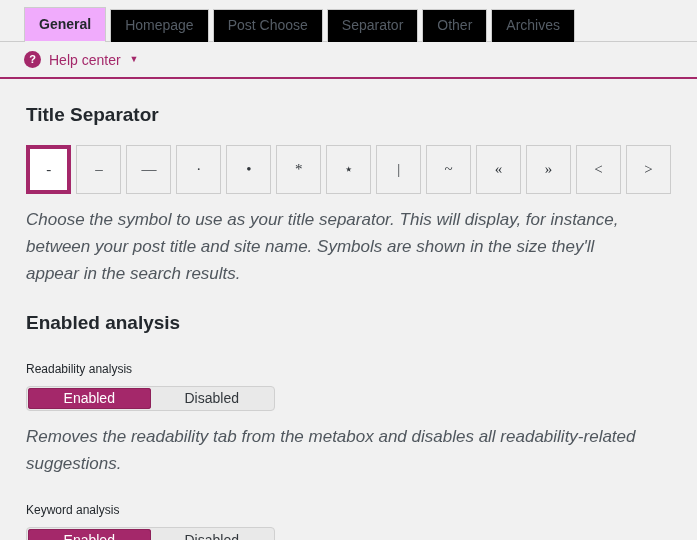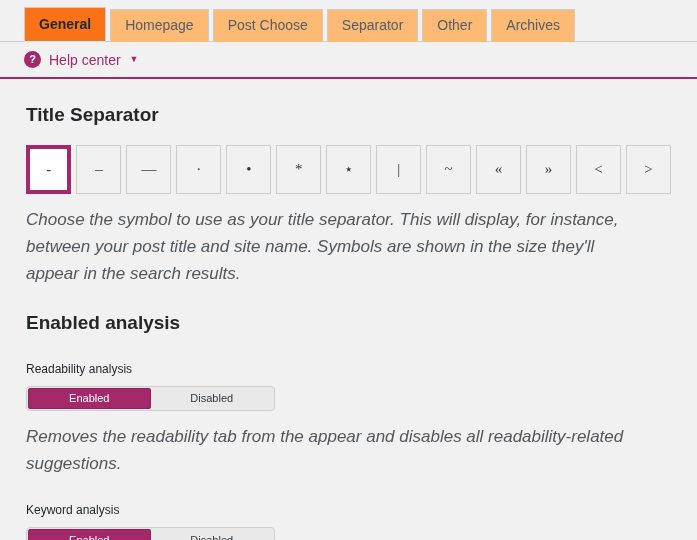--- a/index.html
+++ b/index.html
@@ -20,30 +20,30 @@
     padding-left: 24px;
   }
   .tab {
     position: relative;
     height: 33px;
     line-height: 31px;
     padding: 0 14px;
     margin-right: 4px;
     font-size: 14px;
     color: #555d66;
-    background: #fdba74;
+    background: #000000;
     border: 1px solid #ccc;
     border-bottom: none;
     border-radius: 0;
     cursor: pointer;
     white-space: nowrap;
     top: 1px;
   }
   .tab.active {
-    background: #f97316;
+    background: #f0abfc;
     color: #23282d;
     font-weight: bold;
     border-color: #ccc;
     height: 35px;
     line-height: 33px;
     top: 1px;
     z-index: 3;
   }
   .tab.active::after {
     content: "";
@@ -121,21 +121,21 @@
     border: 1px solid #d0d0d0;
     padding: 1px;
     width: 249px;
     height: 25px;
     overflow: hidden;
     cursor: pointer;
   }
   .toggle-opt {
     flex: 1;
     display: flex; align-items: center; justify-content: center;
-    font-size: 11px;
+    font-size: 14px;
     color: #32373c;
     border-radius: 3px;
     user-select: none;
   }
   .toggle-opt.on {
     background: #a4286a;
     color: #ffffff;
     box-shadow: 0 0 0 1px #8d2159 inset;
   }
 </style>
@@ -209,21 +209,21 @@
 
     <p class="desc">Choose the symbol to use as your title separator. This will display, for instance, between your post title and site name. Symbols are shown in the size they'll appear in the search results.</p>
 
     <h2 class="section">Enabled analysis</h2>
 
     <h3 class="field-label">Readability analysis</h3>
     <div class="toggle">
       <div class="toggle-opt on">Enabled</div>
       <div class="toggle-opt">Disabled</div>
     </div>
-    <p class="desc">Removes the readability tab from the appear and disables all readability-related suggestions.</p>
+    <p class="desc">Removes the readability tab from the metabox and disables all readability-related suggestions.</p>
 
     <h3 class="field-label">Keyword analysis</h3>
     <div class="toggle">
       <div class="toggle-opt on">Enabled</div>
       <div class="toggle-opt">Disabled</div>
     </div>
 
     
 
   </div>

